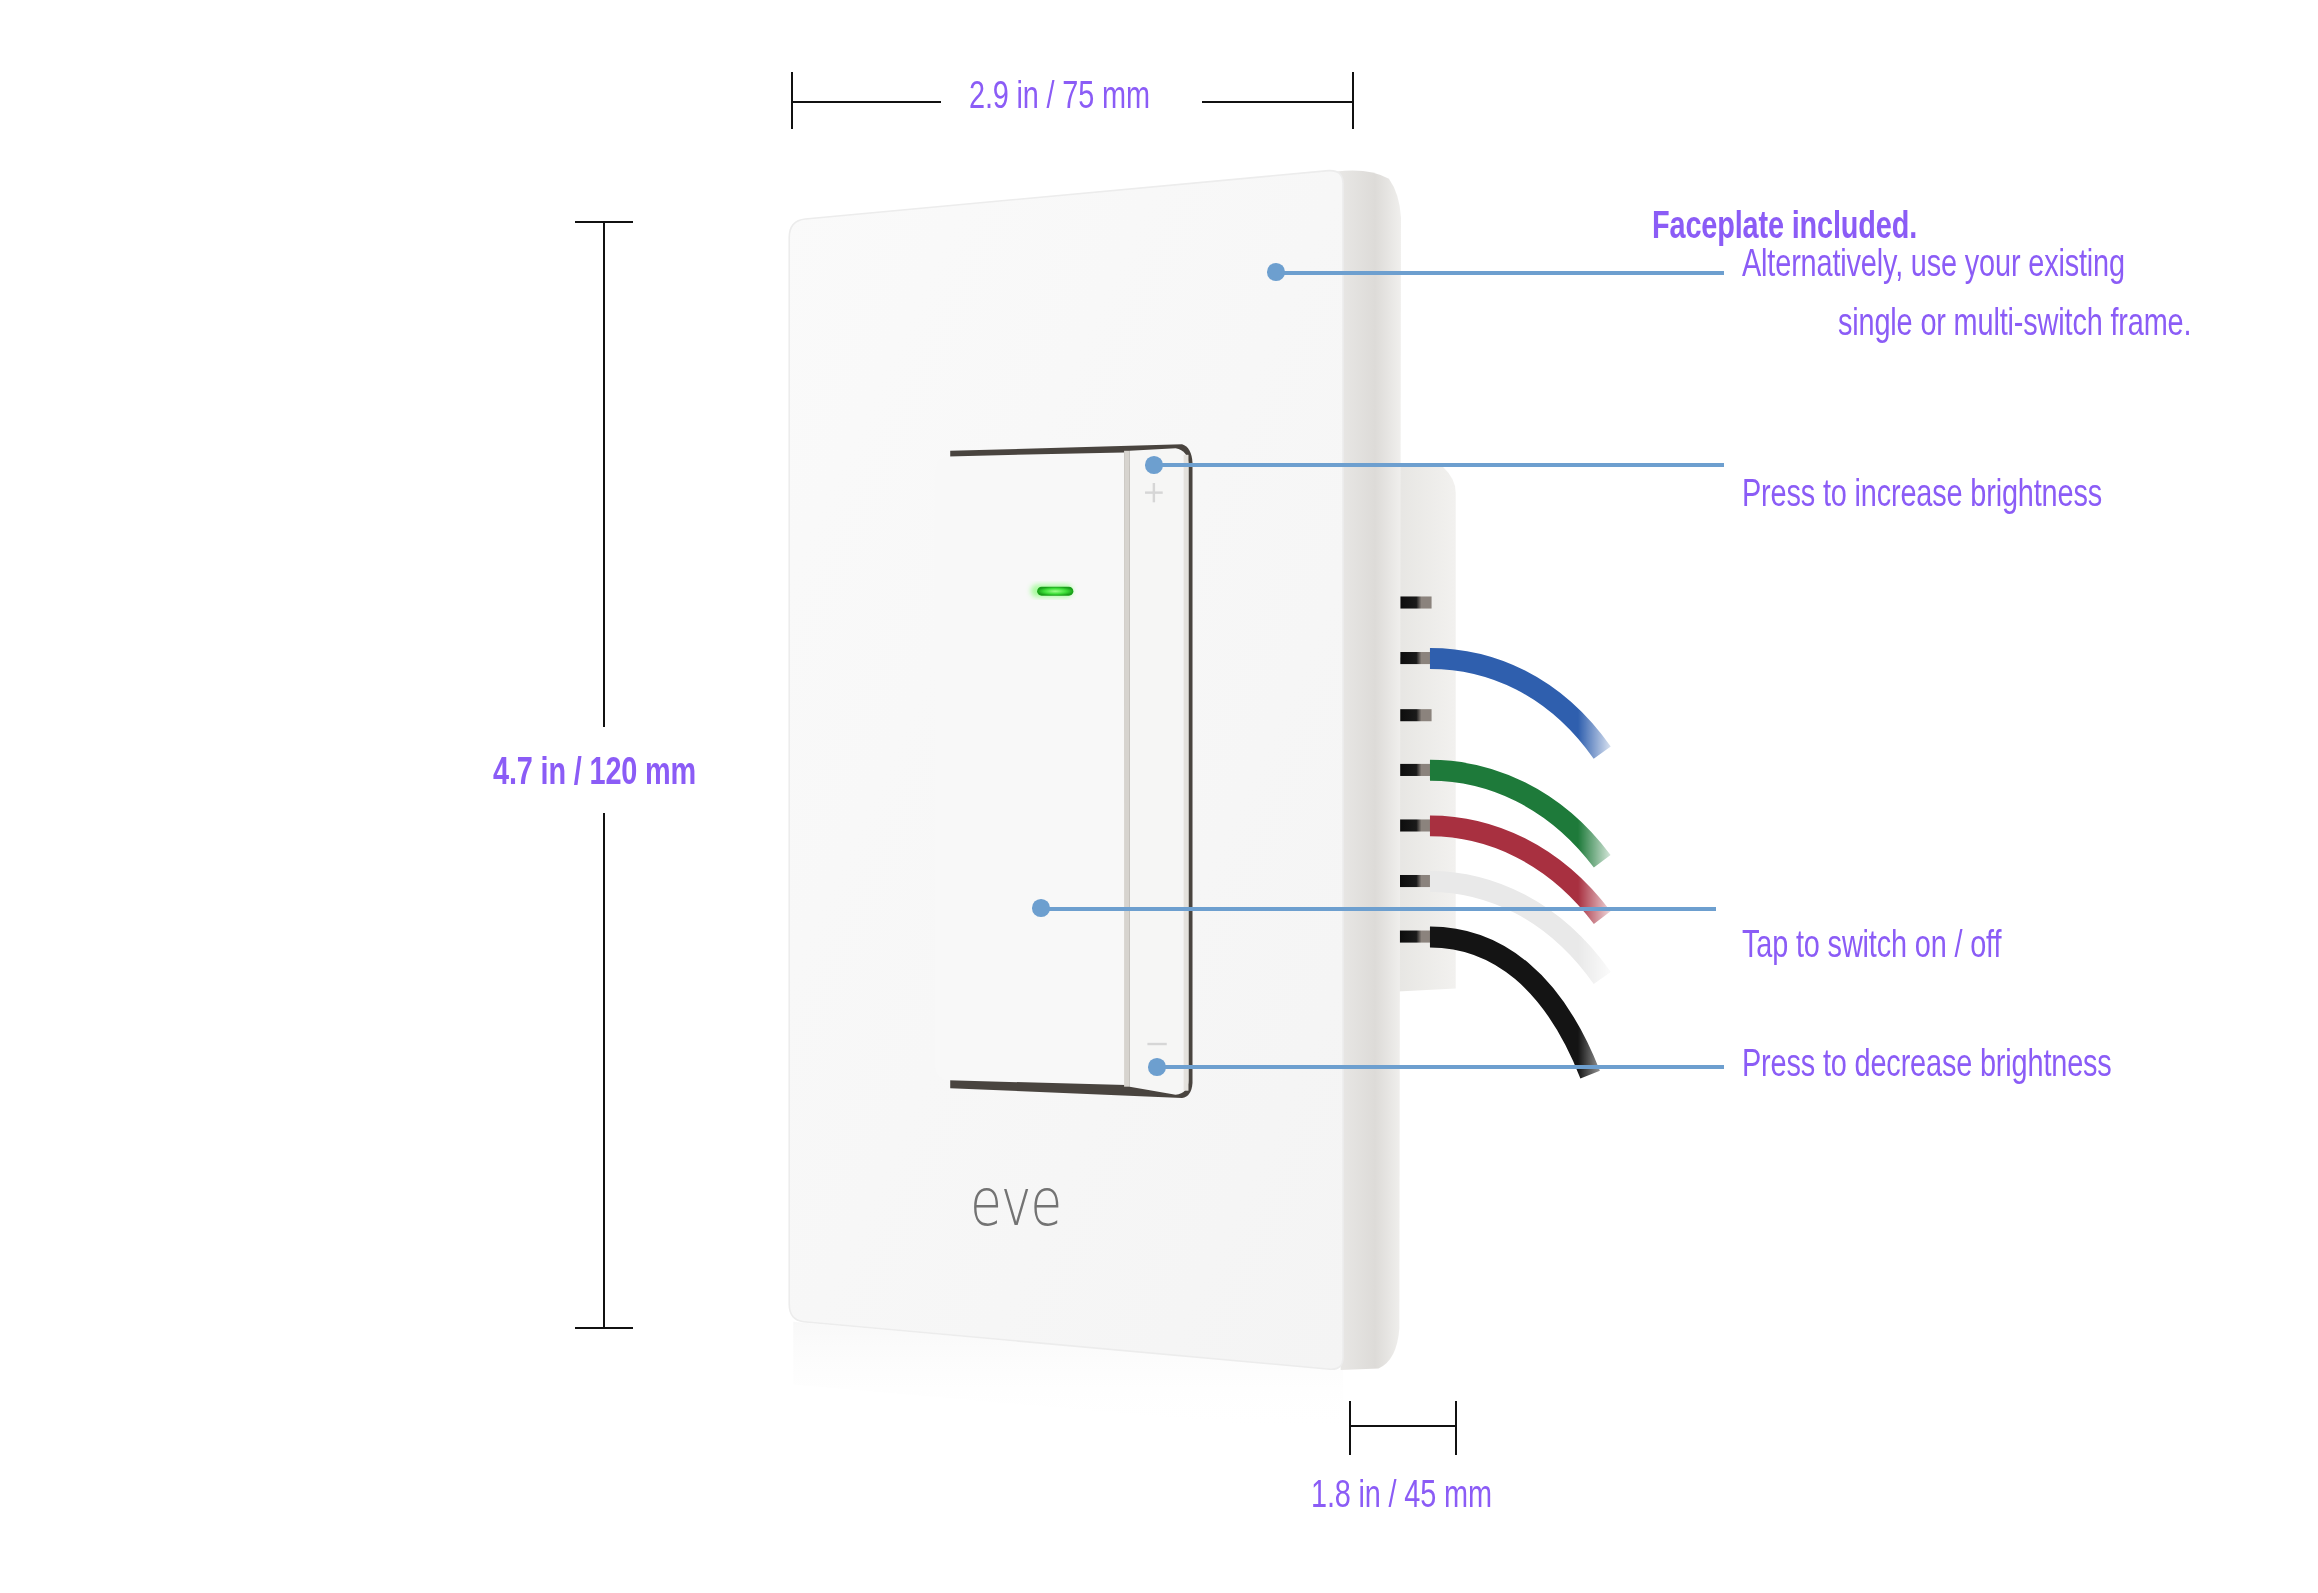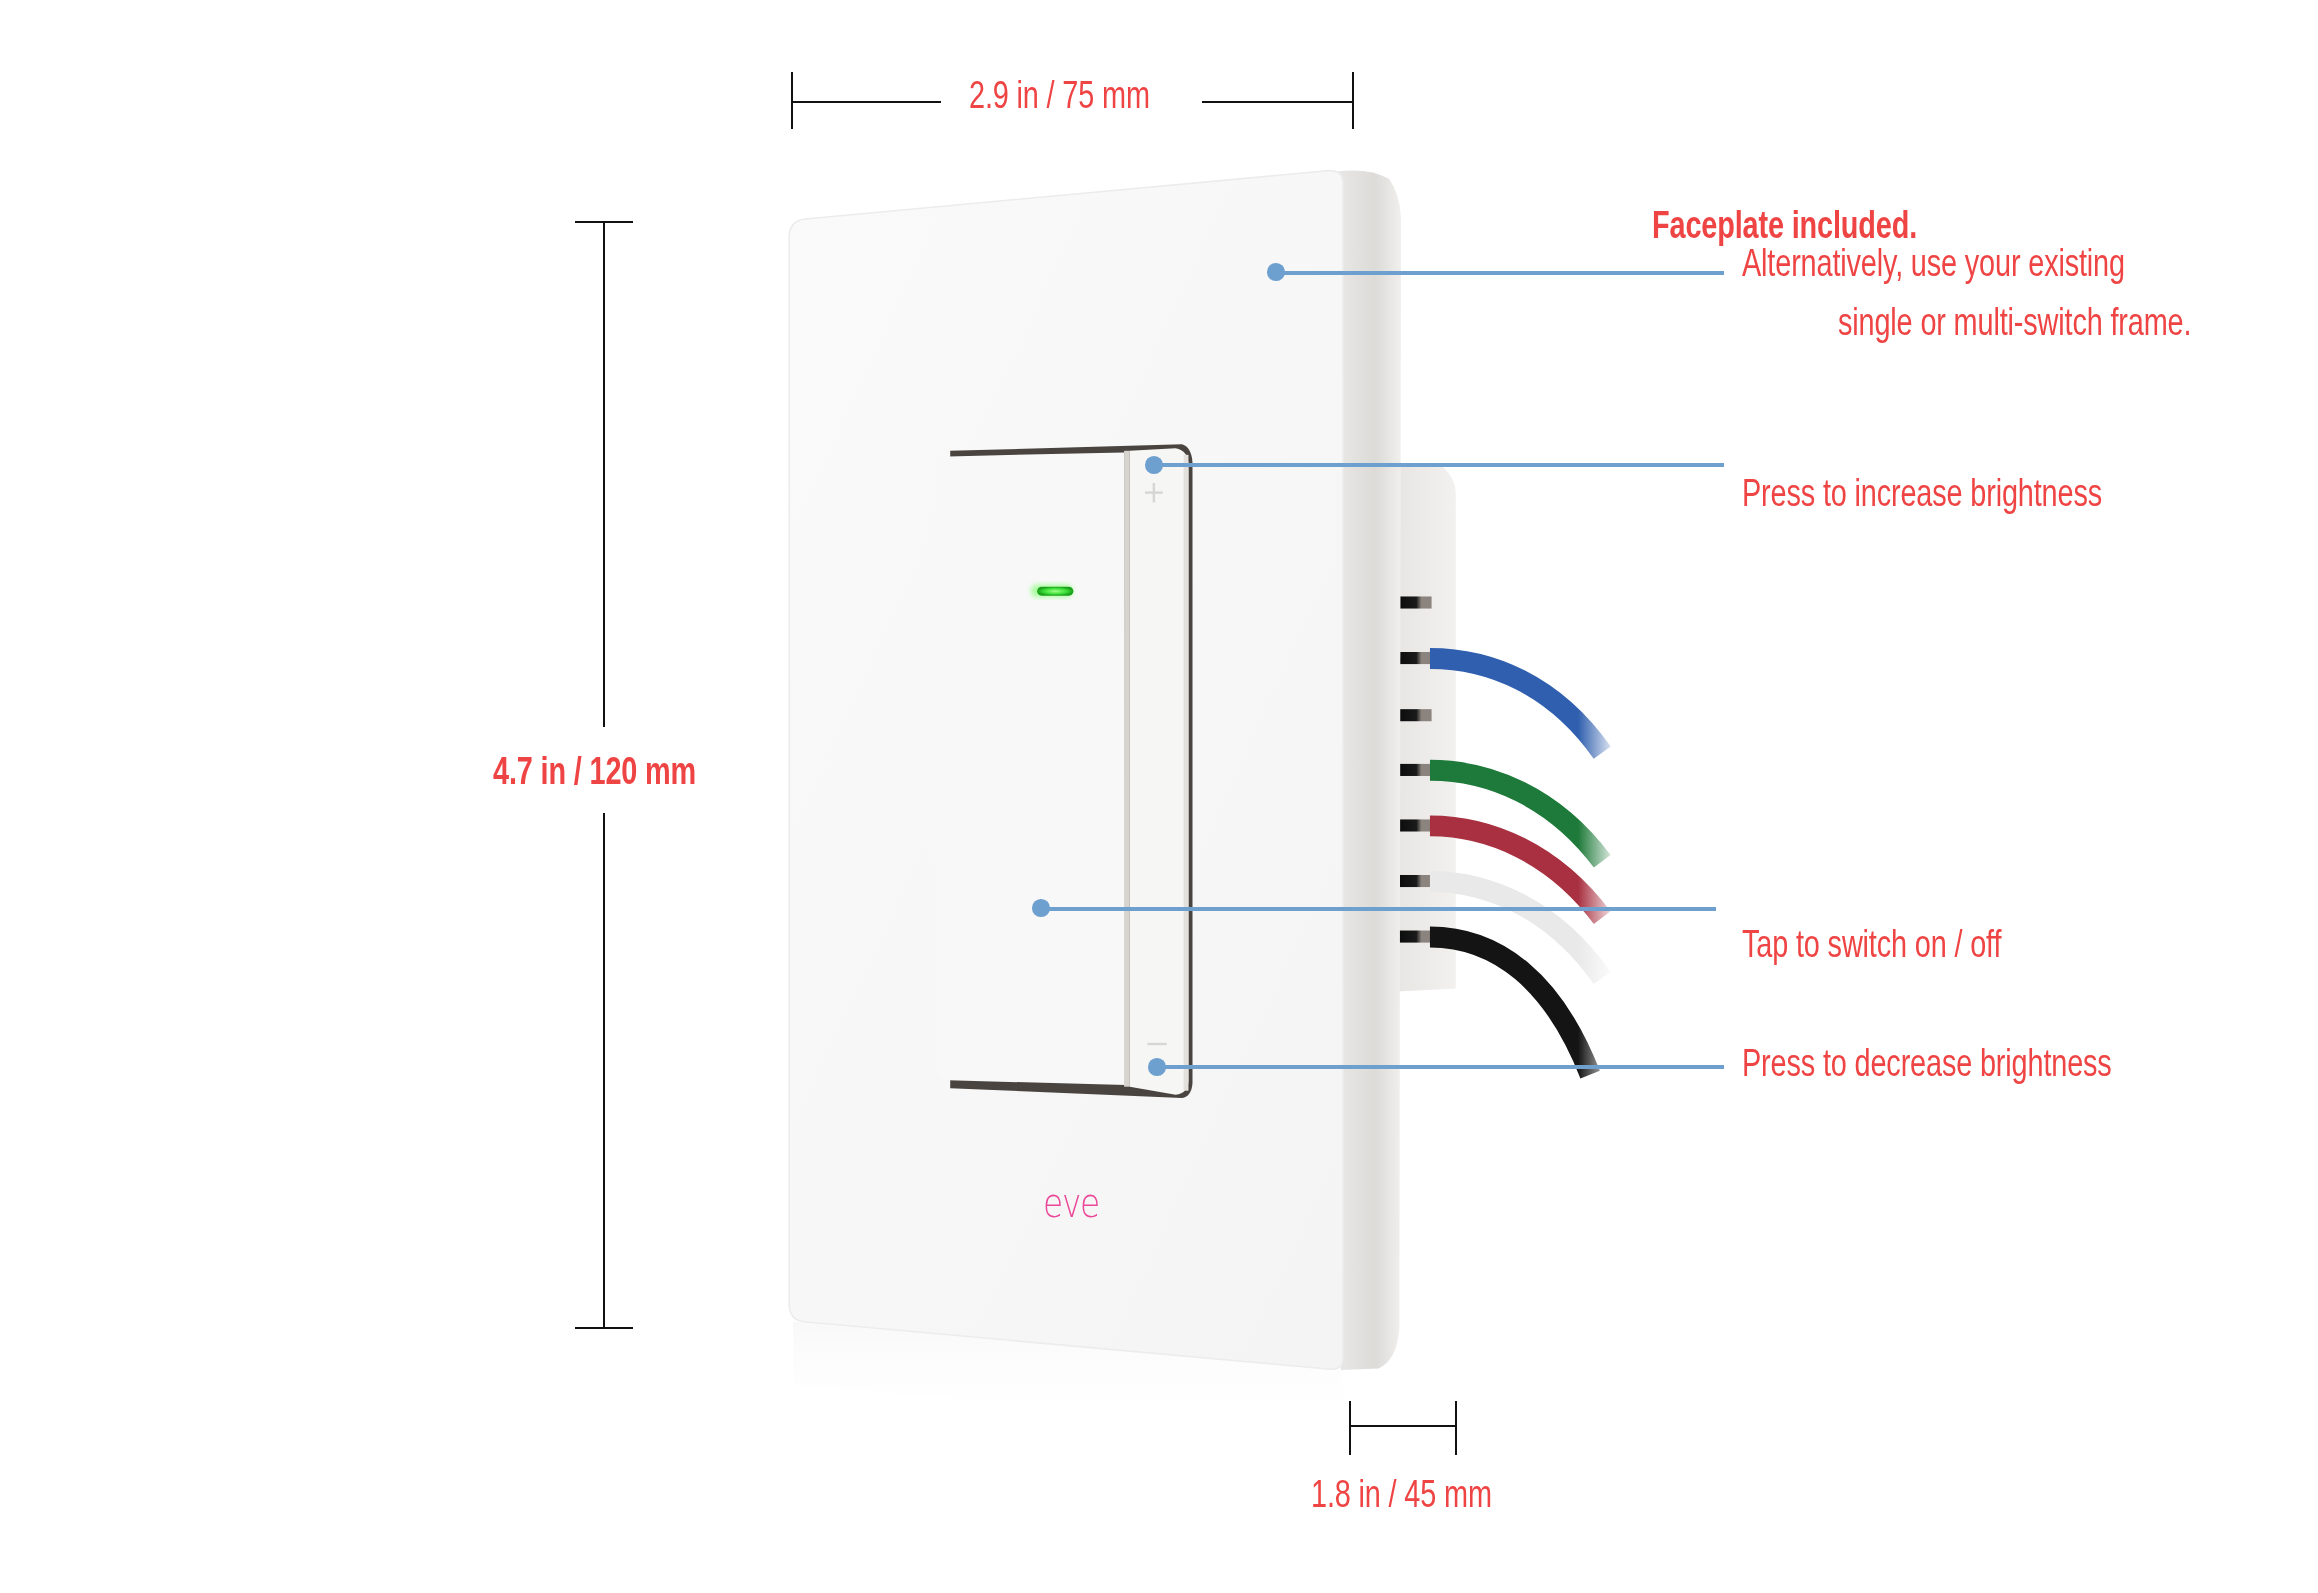--- a/index.html
+++ b/index.html
@@ -1,20 +1,20 @@
 <!DOCTYPE html>
 <html style="font-size:13px"><head>
 <meta charset="utf-8">
 <style>
   html, body { margin:0; padding:0; background:#ffffff; }
   body { width:2319px; height:1593px; position:relative; overflow:hidden;
          font-family:"Liberation Sans", "DejaVu Sans", sans-serif; color:#111; }
   .abs { position:absolute; }
   .narrow { display:inline-block; transform-origin:left top; transform:scaleX(0.74); white-space:nowrap; }
-  .label { position:absolute; font-size:39px; line-height:48px; color:#ef4444; font-weight:400; letter-spacing:-0.2px; }
+  .label { position:absolute; font-size:39px; line-height:48px; color:#8b5cf6; font-weight:400; letter-spacing:-0.2px; }
   .dimline { position:absolute; background:#111; }
   .callout-line { position:absolute; height:4px; background:#6d9fcf; }
   .callout-dot { position:absolute; width:17.7px; height:17.7px; border-radius:50%; background:#6d9fcf; }
   svg.scene { position:absolute; left:0; top:0; }
 </style>
 </head>
 <body>
 
 <svg class="scene" width="2319" height="1593" viewBox="0 0 2880 1979">
   <defs>
@@ -101,21 +101,21 @@
     <line x1="1433" y1="600" x2="1433" y2="624"></line>
   </g>
   <g stroke="#d6d6d6" stroke-width="3">
     <line x1="1425" y1="1297" x2="1449" y2="1297"></line>
   </g>
 
   <rect x="1280" y="726" width="52" height="16" rx="8" fill="#5cff4a" opacity="0.5" filter="url(#soft)"></rect>
   <rect x="1288" y="729" width="45" height="11" rx="5.5" fill="url(#ledGlow)"></rect>
 </svg>
 
-<div class="abs" style="left:1043px; top:1171px; font-size:41px; line-height:64px; color:#ec4899; font-family:'DejaVu Sans', sans-serif; font-weight:200; letter-spacing:-1.6px;">
+<div class="abs" style="left:970px; top:1171px; font-size:65px; line-height:64px; color:#737373; font-family:'DejaVu Sans', sans-serif; font-weight:200; letter-spacing:-1.6px;">
   <span class="narrow" style="transform:scaleX(0.8);">eve</span>
 </div>
 
 <div>
   <div class="dimline" style="left:791px; top:72px; width:1.6px; height:57px;"></div>
   <div class="dimline" style="left:1352px; top:72px; width:1.6px; height:57px;"></div>
   <div class="dimline" style="left:791px; top:101px; width:150px; height:2.4px;"></div>
   <div class="dimline" style="left:1202px; top:101px; width:151px; height:2.4px;"></div>
   <div class="label" style="left:969px; top:71px;">
     <span class="narrow">2.9 in / 75 mm</span>

